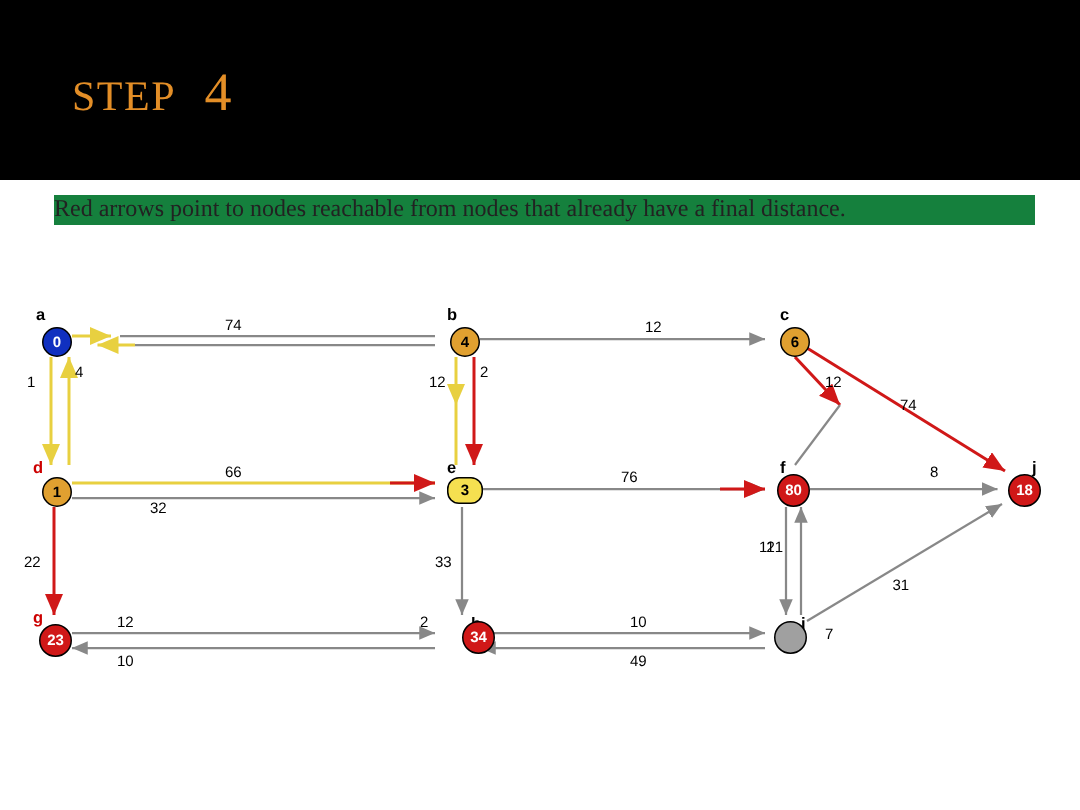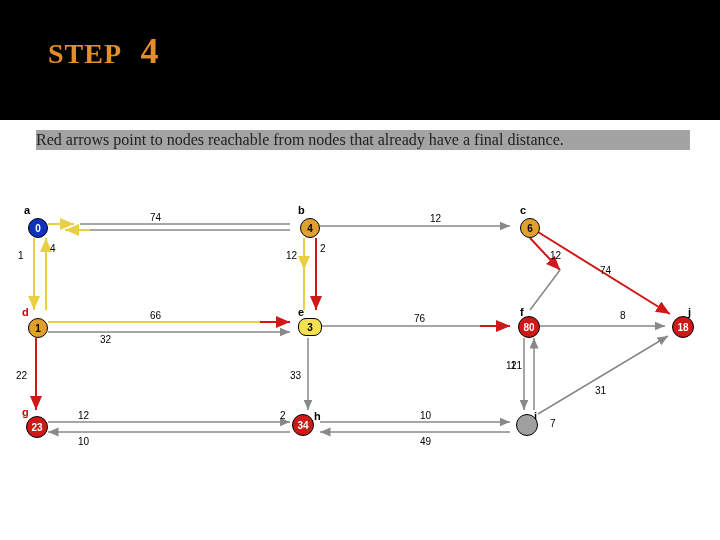--- a/index.html
+++ b/index.html
@@ -1,21 +1,21 @@
 <!DOCTYPE html>
 <html><head>
 <meta charset="utf-8">
 <style>
   html,body{margin:0;padding:0;background:#000;font-family:Georgia,'Times New Roman',serif;width:720px;height:540px;overflow:hidden}
   .slide{position:relative;width:720px;height:540px}
-  .title{position:absolute;left:48px;top:30px;font-size:28px;font-weight:bold;letter-spacing:1px}
+  .title{position:absolute;left:48px;top:40px;font-size:28px;font-weight:normal;letter-spacing:1px}
   .title .step{color:#E38E27}
   .title .num{color:#E38E27;font-size:36px;margin-left:12px;font-family:Georgia,serif}
   .desc{position:absolute;left:36px;top:130px;right:30px;color:#fff;background:#000;padding:0}
-  .desc .line{display:block;background:#a3a3a3;color:#222;padding:1px 0}
+  .desc .line{display:block;background:#15803d;color:#222;padding:1px 0}
   .white-panel{position:absolute;left:0;right:0;top:120px;bottom:0;background:#fff}
   .graph{position:absolute;left:0;top:210px;width:720px;height:320px}
   .node{position:absolute;border-radius:50%;border:1px solid #000;display:flex;align-items:center;justify-content:center;font-size:10px;font-weight:bold;font-family:Arial,sans-serif}
   .node.blue{background:#1030C0;color:#fff}
   .node.orange{background:#E0A030;color:#000}
   .node.yellow{background:#F5E050;color:#000}
   .node.red{background:#D01818;color:#fff}
   .node.gray{background:#A0A0A0;color:#000}
   .nlabel{position:absolute;font:bold 11px Arial;color:#000}
   .elabel{position:absolute;font:10px Arial;color:#000}
@@ -134,21 +134,21 @@
   <div class="node red" style="left:672px;top:106px;width:20px;height:20px">
         <span>18</span>
       </div>
 
   <div class="nlabel" style="left:22px;top:196px;color:#c00">g</div>
   <div class="node red" style="left:26px;top:206px;width:20px;height:20px">
         <span>23</span>
       </div>
 
   <div class="nlabel" style="left:314px;top:200px">h</div>
-  <div class="node red" style="left:292px;top:204px;width:20px;height:20px">
+  <div class="node red" style="left:308px;top:204px;width:20px;height:20px">
         <span>34</span>
       </div>
 
   <div class="nlabel" style="left:534px;top:200px">i</div>
   <div class="node gray" style="left:516px;top:204px;width:20px;height:20px">
         <span></span>
       </div>
 
   <div class="elabel" style="left:150px;top:2px">74</div>
   <div class="elabel" style="left:430px;top:3px">12</div>

